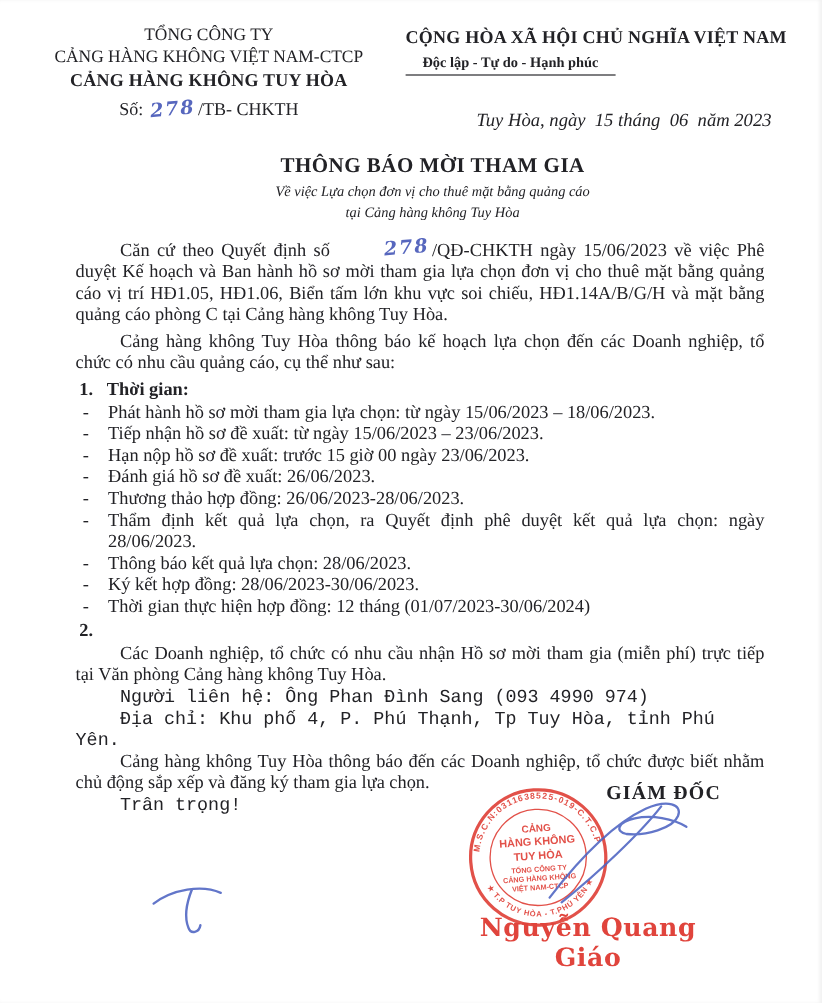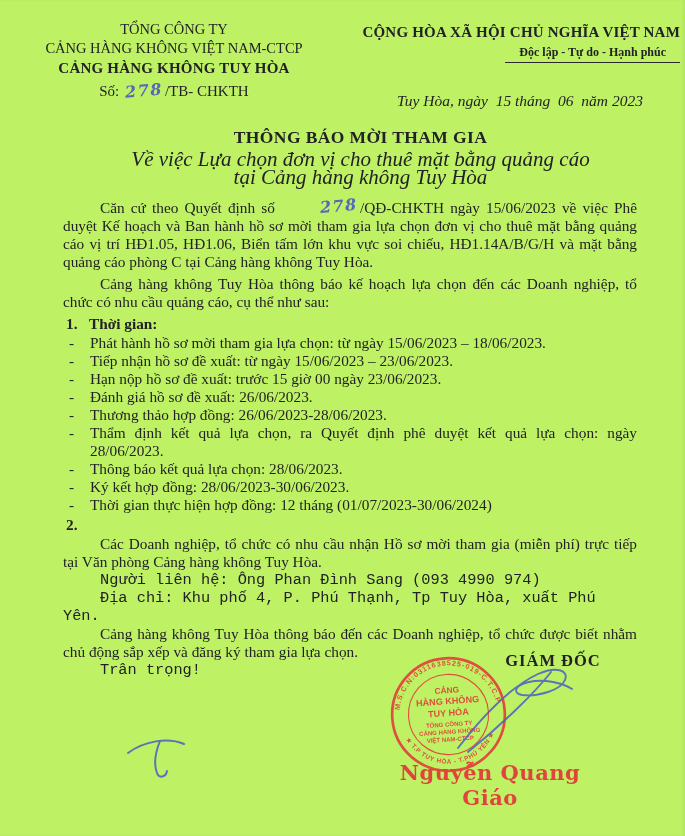--- a/index.html
+++ b/index.html
@@ -1,21 +1,21 @@
 <!DOCTYPE html>
 <html><head>
 <meta charset="utf-8">
 <style>
   * { margin: 0; padding: 0; box-sizing: border-box; }
   html, body { background: #e8e8e8; }
   .page {
     position: relative;
     width: 685px;
     height: 836px;
-    background: #bef264;
+    background: #ffffff;
     font-family: "Liberation Serif", "DejaVu Serif", serif;
     color: #222226;
     overflow: hidden;
     margin: 0 auto;
     box-shadow: inset -2px 0 3px rgba(0,0,0,0.06);
   }
 
   
   .hdr-left {
     position: absolute; left: 26px; top: 20px; width: 296px;
@@ -29,37 +29,37 @@
   .doc-no { margin-top: 3px; font-size: 15px; }
   .hand {
     font-family: "DejaVu Serif", serif;
     font-style: italic; font-weight: bold;
     color: #5767be; letter-spacing: 1.5px;
     display: inline-block; transform: rotate(-5deg);
     font-size: 16px; padding: 0 2px;
   }
   .hdr-right {
     position: absolute; left: 338px; top: 24px; width: 342px;
-    text-align: right;
+    text-align: left;
   }
   .national-1 { font-weight: bold; font-size: 15px; letter-spacing: 0.2px; }
   .national-2 {
     font-weight: bold; font-size: 12px; display: inline-block;
     border-bottom: 1.5px solid #2a2a2e; padding: 2px 14px 2px; margin-top: 2px;
   }
   .place-date {
     position: absolute; left: 360px; top: 92px; width: 320px;
     text-align: center; font-style: italic; font-size: 15.5px;
     white-space: pre;
   }
 
   
   .title-block { position: absolute; left: 0; top: 127px; width: 100%; text-align: center; padding-left: 36px; }
   .doc-title { font-weight: bold; font-size: 17.5px; letter-spacing: 0.4px; }
-  .doc-sub { font-style: italic; font-size: 21px; line-height: 18px; margin-top: 2px; }
+  .doc-sub { font-style: italic; font-size: 12px; line-height: 18px; margin-top: 2px; }
 
   
   .body-block {
     position: absolute; left: 63px; top: 199px; width: 574px;
     font-size: 15.3px; line-height: 18px;
   }
   .para { text-indent: 37px; text-align: justify; margin-bottom: 4px; }
   .sec-title { display: flex; font-weight: bold; margin: 2px 0 1px; }
   .sec-num { width: 26px; padding-left: 3px; flex: none; }
   .li { display: flex; }
@@ -159,21 +159,21 @@
         <span class="li-dash">-</span>
         <span class="li-text">Thời gian thực hiện hợp đồng: 12 tháng (01/07/2023-30/06/2024)</span>
       </div>
 
     <div class="sec-title">
       <span class="sec-num">2.</span>
     </div>
 
     <div class="para" style="margin-bottom:0">Các Doanh nghiệp, tổ chức có nhu cầu nhận Hồ sơ mời tham gia (miễn phí) trực tiếp tại Văn phòng Cảng hàng không Tuy Hòa.</div>
     <div class="plain">Người liên hệ: Ông Phan Đình Sang (093 4990 974)</div>
-    <div class="plain">Địa chỉ: Khu phố 4, P. Phú Thạnh, Tp Tuy Hòa, xuất Phú Yên.</div>
+    <div class="plain">Địa chỉ: Khu phố 4, P. Phú Thạnh, Tp Tuy Hòa, tỉnh Phú Yên.</div>
     <div class="para" style="margin-bottom:0">Cảng hàng không Tuy Hòa thông báo đến các Doanh nghiệp, tổ chức được biết nhằm chủ động sắp xếp và đăng ký tham gia lựa chọn.</div>
     <div class="plain">Trân trọng!</div>
   </div>
 
   <div class="sig-title">GIÁM ĐỐC</div>
 
   <svg class="seal-svg" viewBox="0 0 150 150">
     <circle cx="75" cy="75" r="71" fill="none" stroke="#e0443c" stroke-width="3.4"></circle>
     <circle cx="75" cy="75" r="50.5" fill="none" stroke="#e0443c" stroke-width="1.4"></circle>
     <defs>

